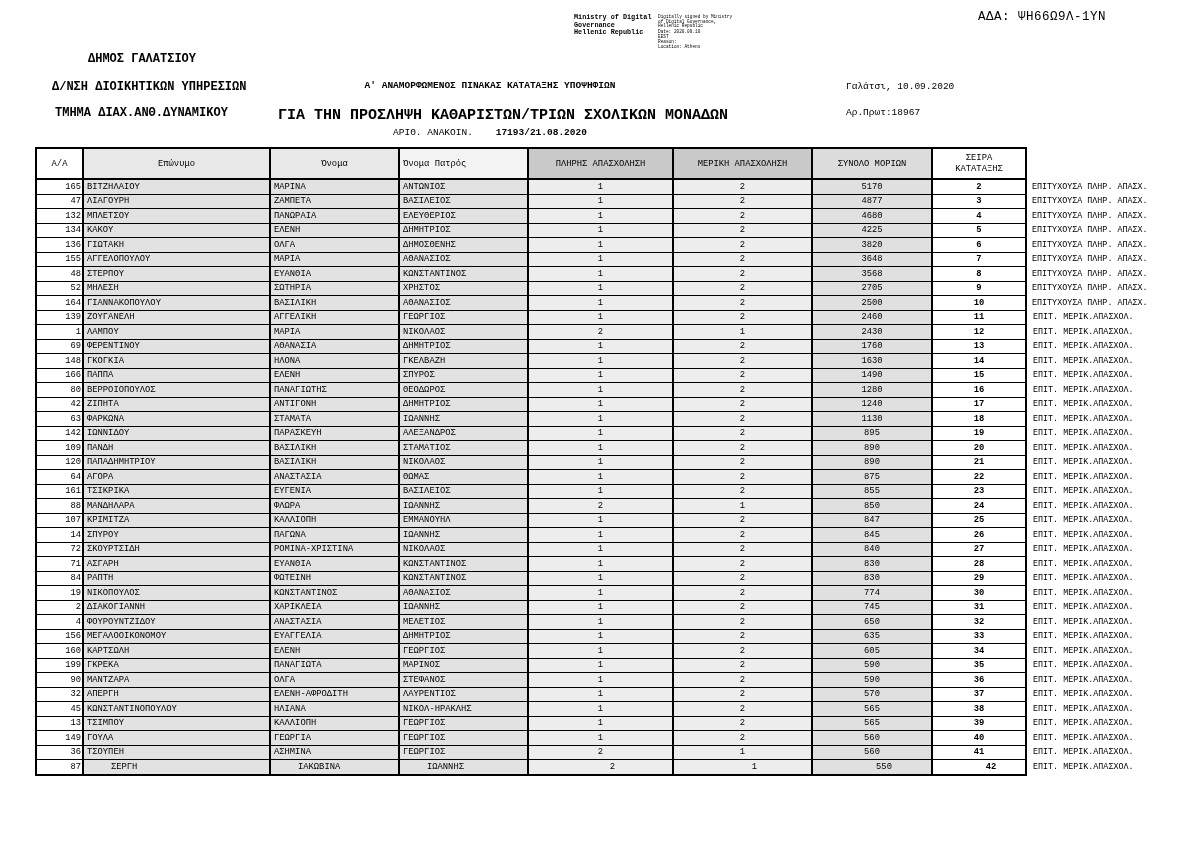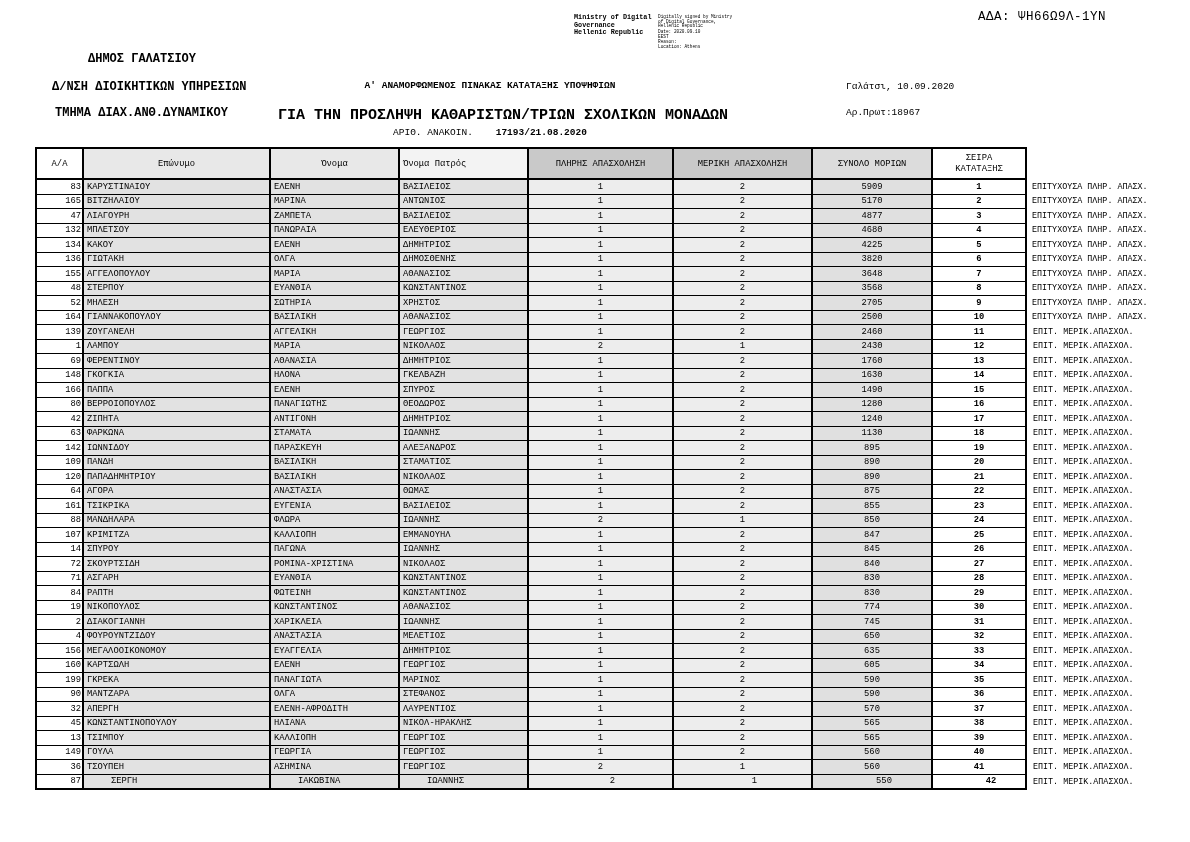--- a/index.html
+++ b/index.html
@@ -128,31 +128,20 @@
           <th class="col-full bordered">ΠΛΗΡΗΣ ΑΠΑΣΧΟΛΗΣΗ</th>
           <th class="col-partial bordered">ΜΕΡΙΚΗ ΑΠΑΣΧΟΛΗΣΗ</th>
           <th class="col-points bordered">ΣΥΝΟΛΟ ΜΟΡΙΩΝ</th>
           <th class="col-rank bordered">ΣΕΙΡΑ
 ΚΑΤΑΤΑΞΗΣ</th>
           <th class="col-note"></th>
         </tr>
       </thead>
       <tbody>
           <tr>
-            <td class="col-aa bordered">83</td>
-            <td class="col-surname bordered">ΚΑΡΥΣΤΙΝΑΙΟΥ</td>
-            <td class="col-name bordered">ΕΛΕΝΗ</td>
-            <td class="col-father bordered">ΒΑΣΙΛΕΙΟΣ</td>
-            <td class="col-full bordered">1</td>
-            <td class="col-partial bordered">2</td>
-            <td class="col-points bordered">5909</td>
-            <td class="col-rank bordered">1</td>
-            <td class="col-note">ΕΠΙΤΥΧΟΥΣΑ ΠΛΗΡ. ΑΠΑΣΧ.</td>
-          </tr>
-          <tr>
             <td class="col-aa bordered">165</td>
             <td class="col-surname bordered">ΒΙΤΖΗΛΑΙΟΥ</td>
             <td class="col-name bordered">ΜΑΡΙΝΑ</td>
             <td class="col-father bordered">ΑΝΤΩΝΙΟΣ</td>
             <td class="col-full bordered">1</td>
             <td class="col-partial bordered">2</td>
             <td class="col-points bordered">5170</td>
             <td class="col-rank bordered">2</td>
             <td class="col-note">ΕΠΙΤΥΧΟΥΣΑ ΠΛΗΡ. ΑΠΑΣΧ.</td>
           </tr>

